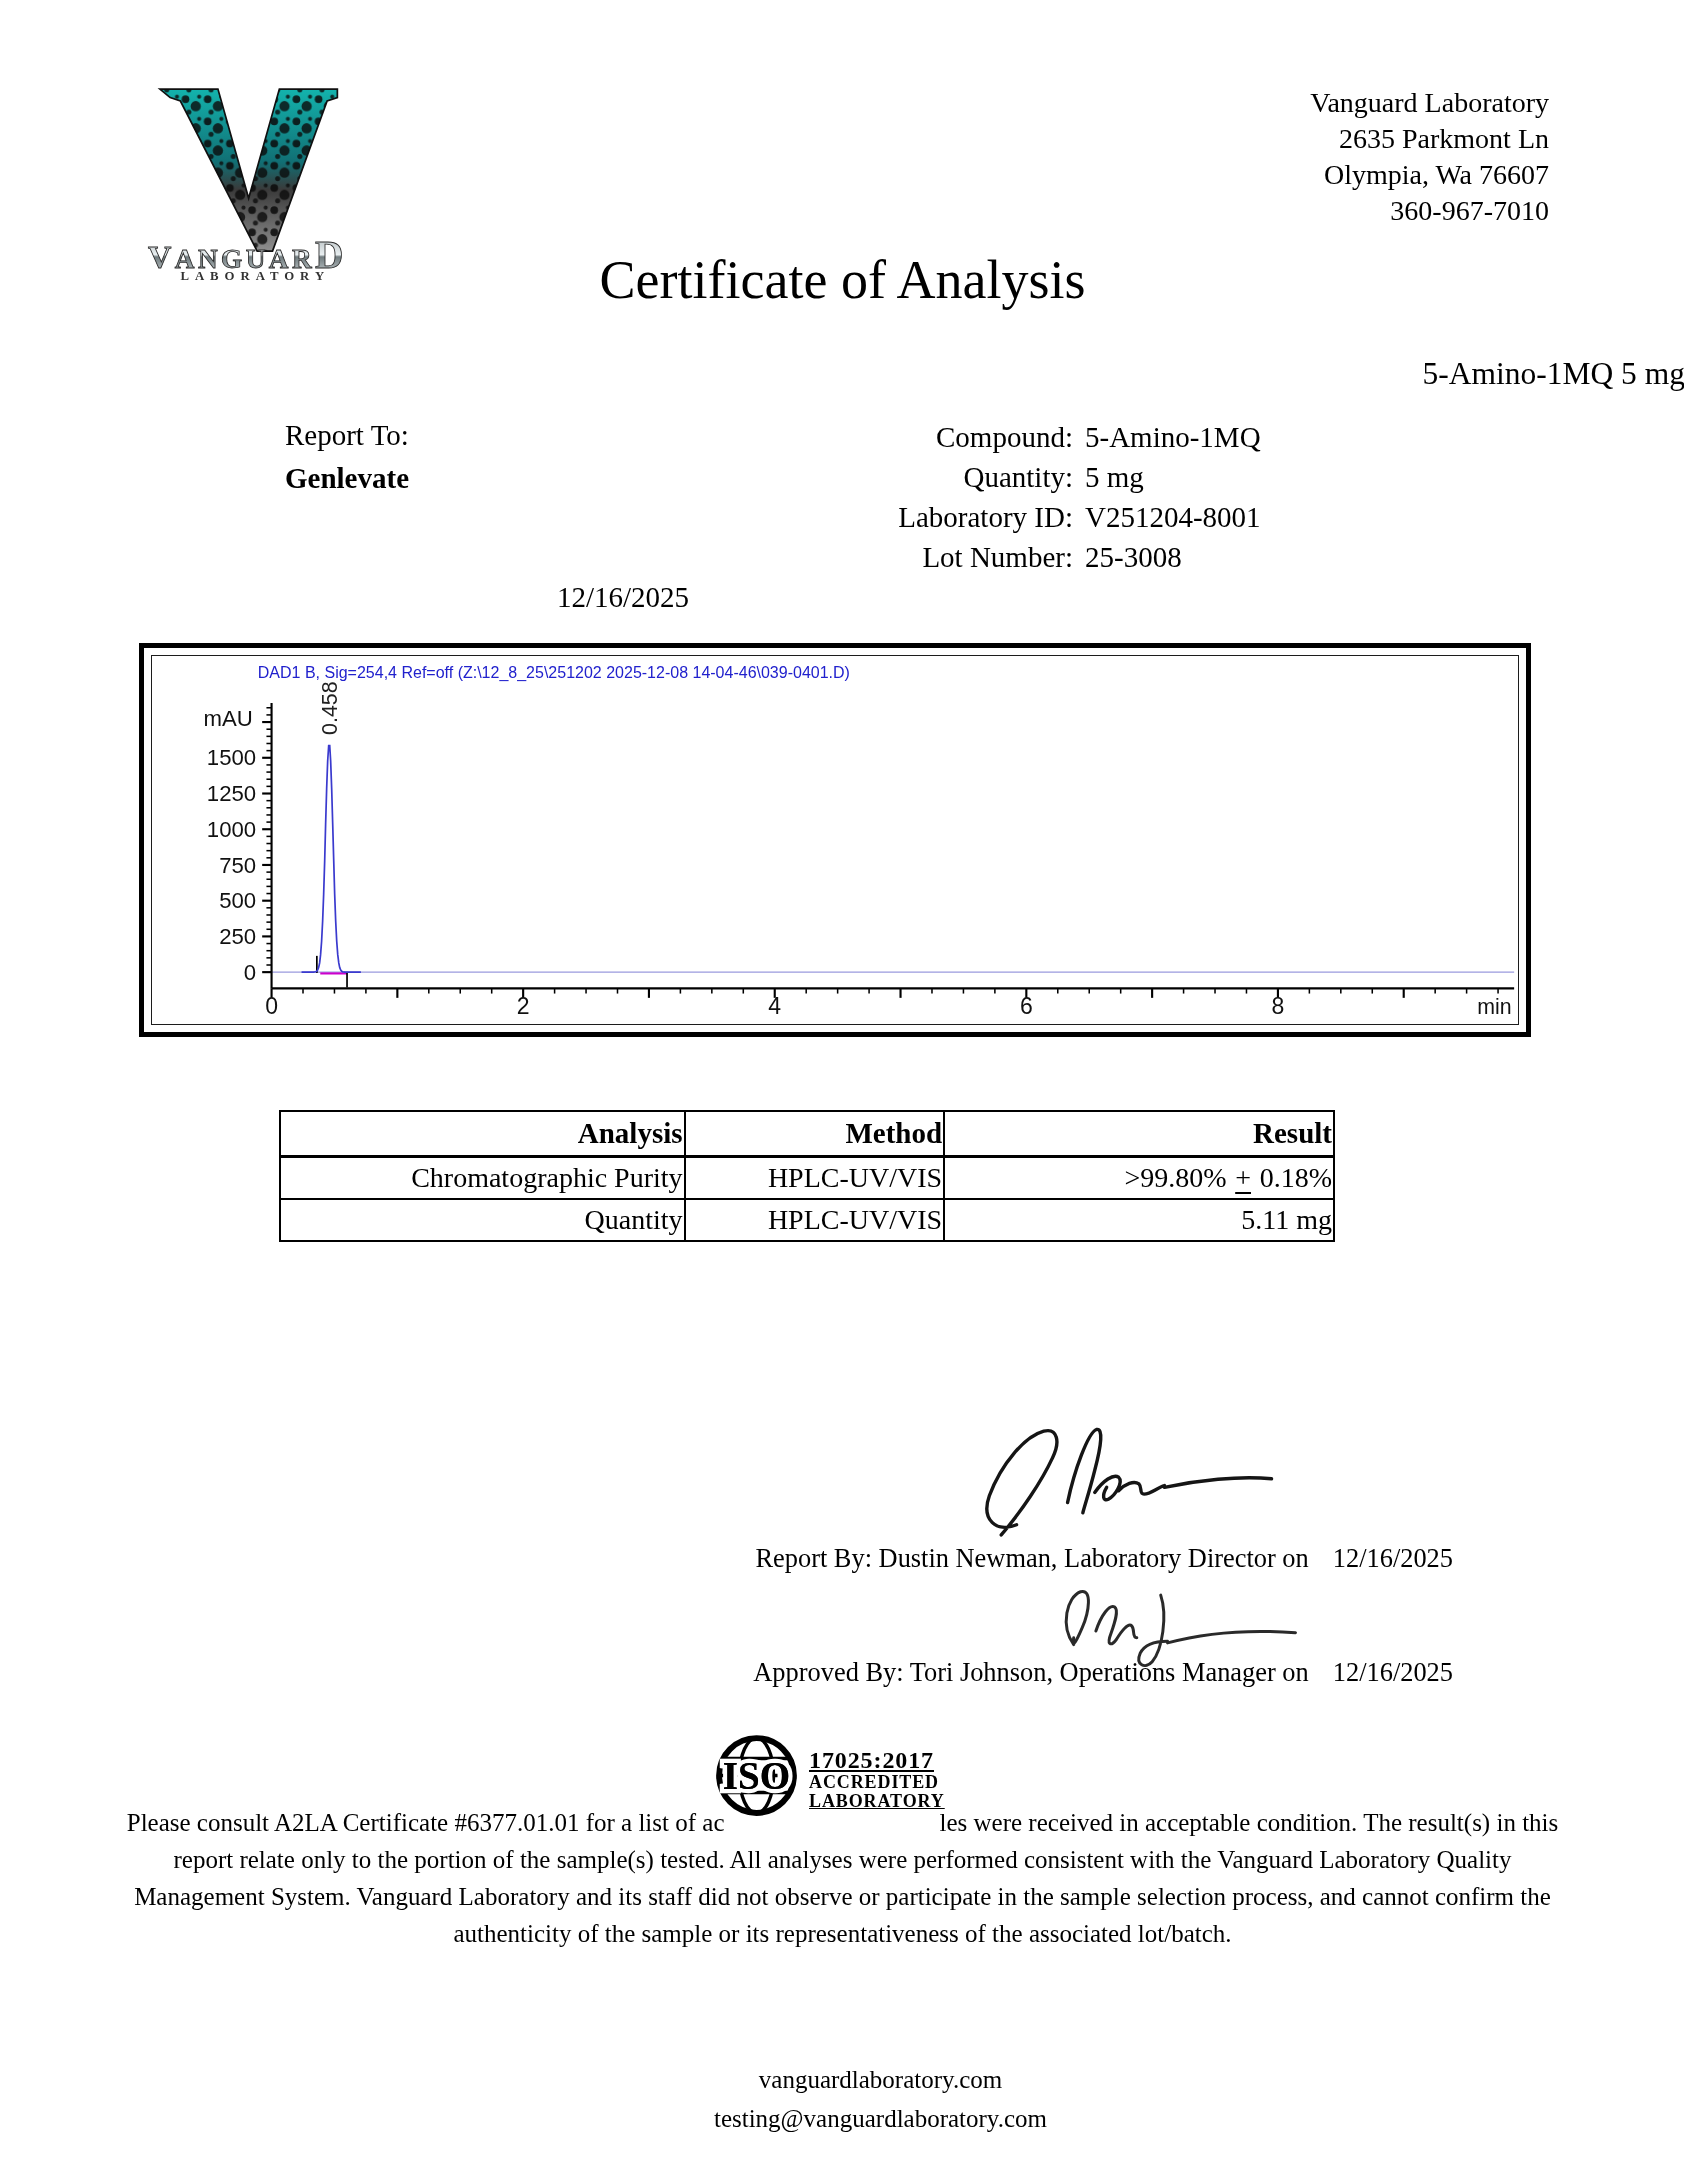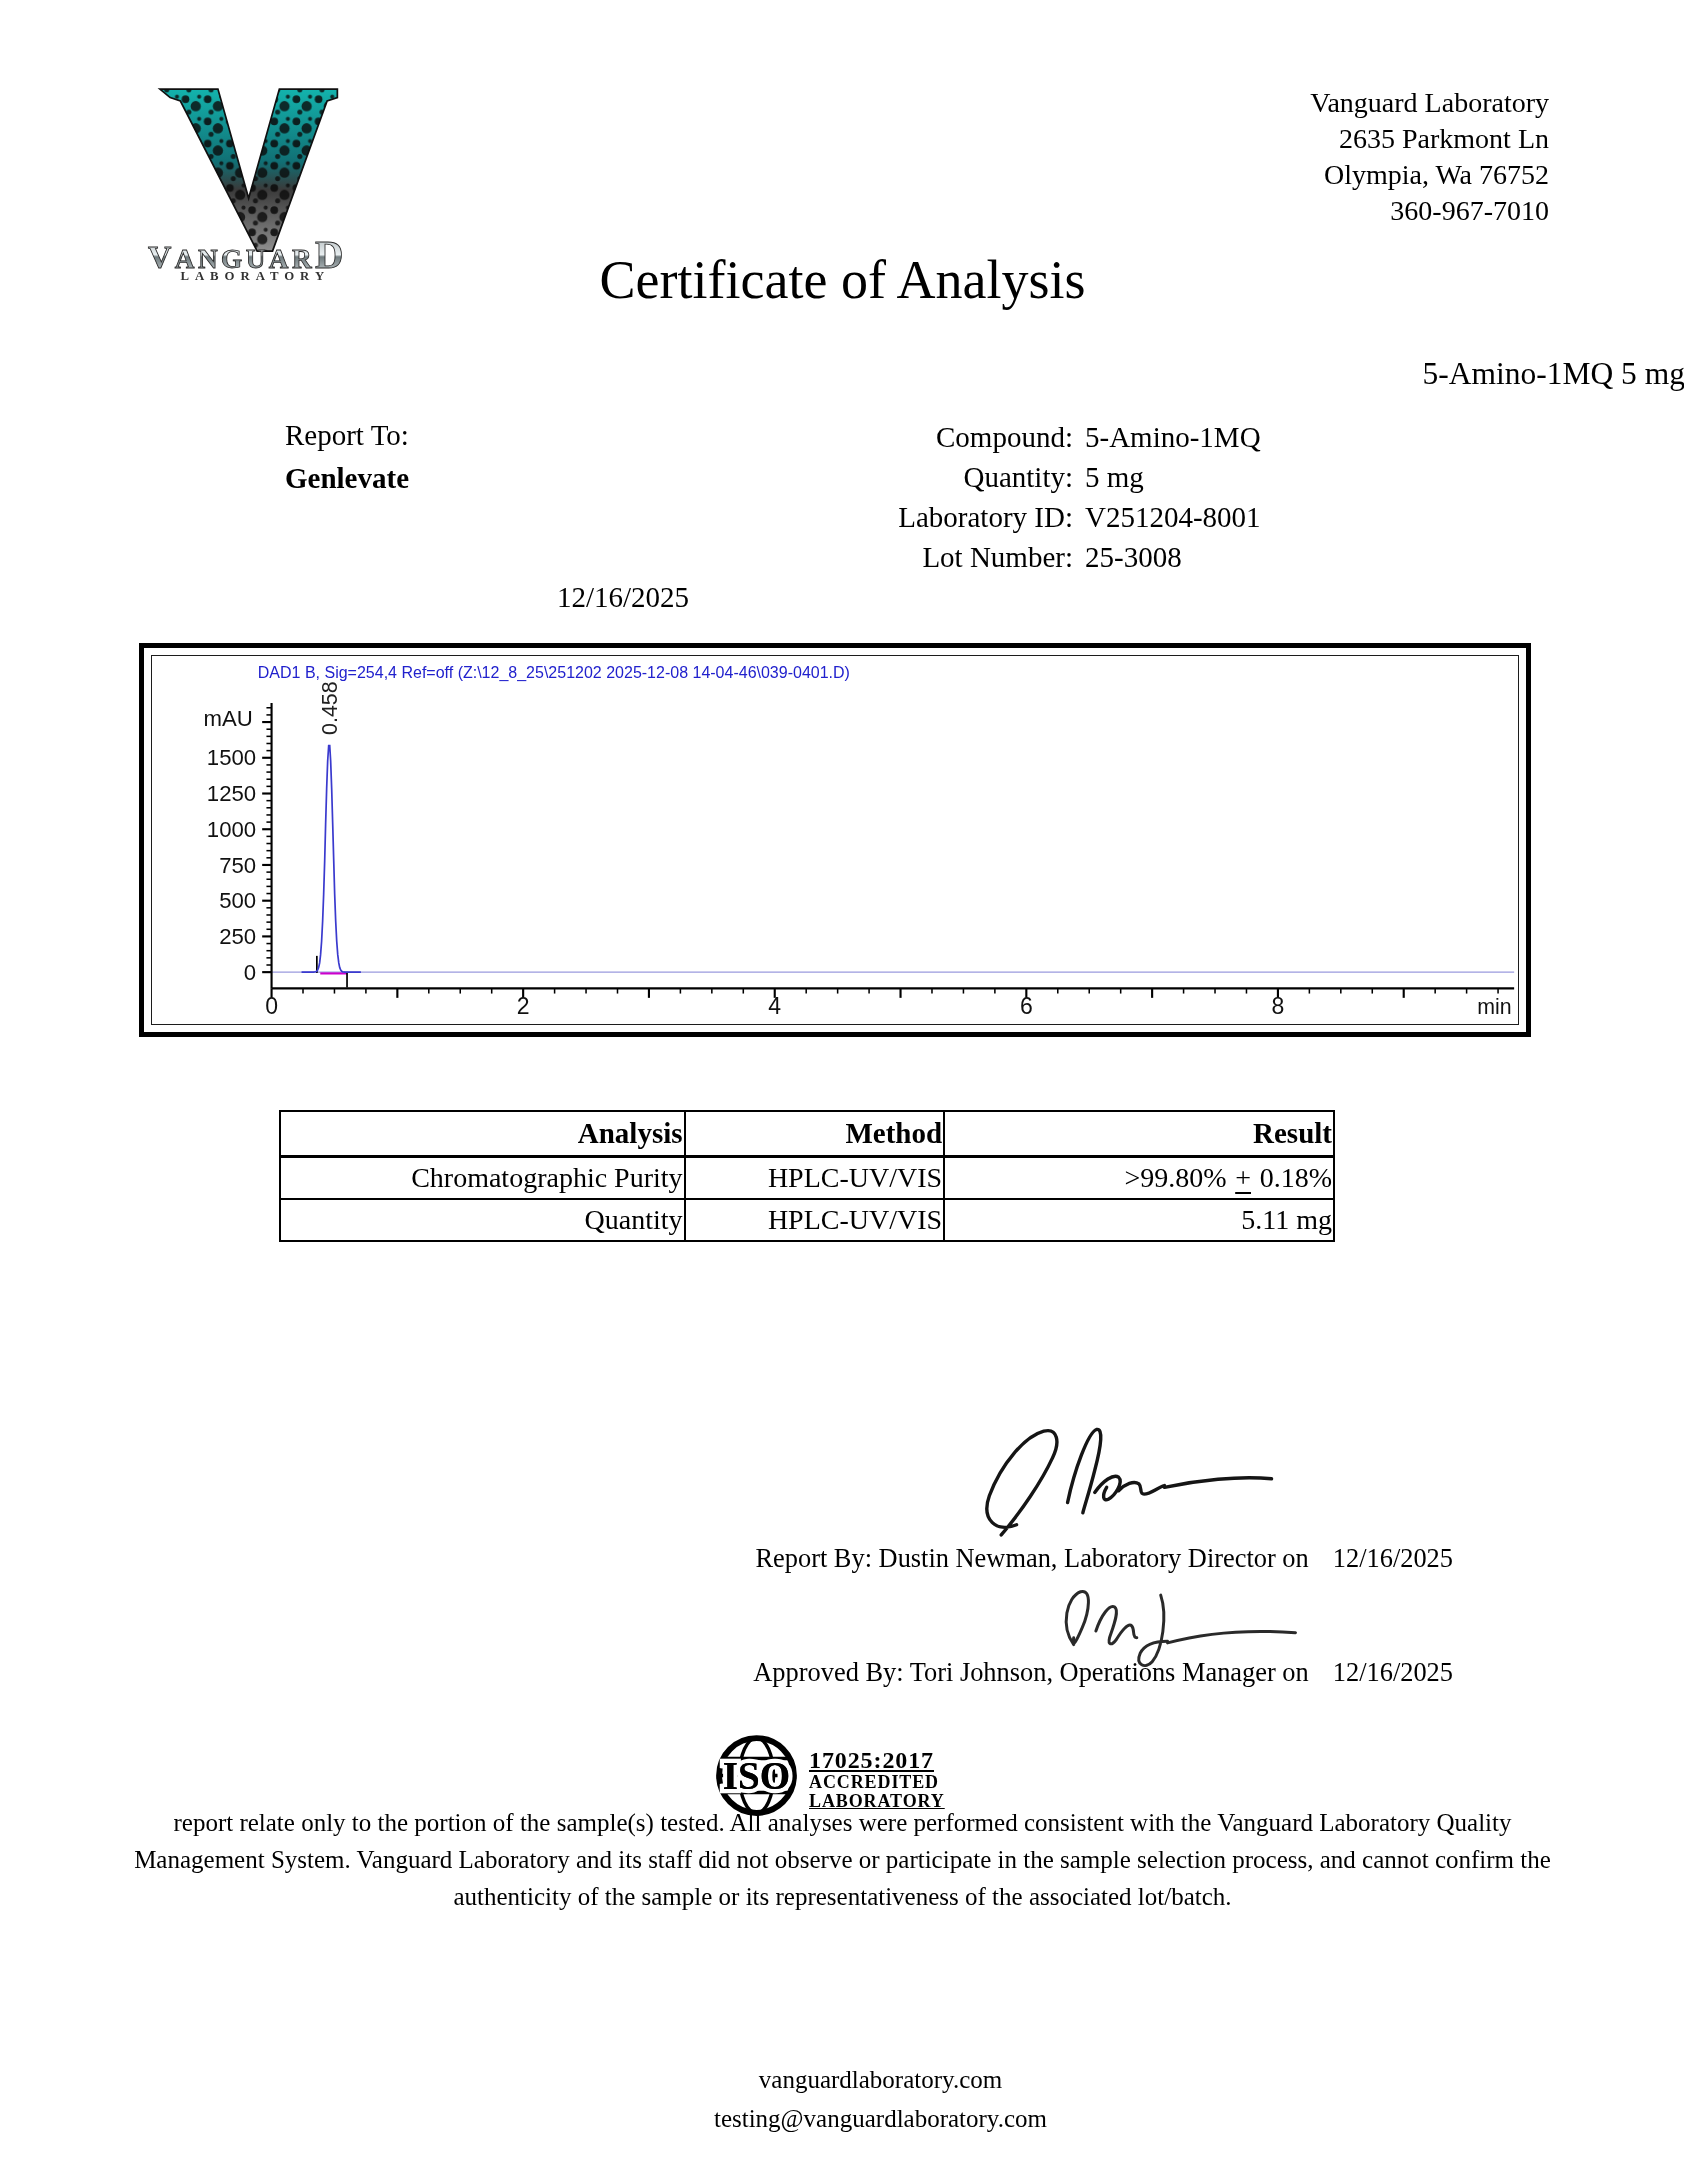--- a/index.html
+++ b/index.html
@@ -95,21 +95,21 @@
       <path d="M28 20 L96 20 L132 148 L168 20 L236 20 L236 30 L224 34 L160 210 L142 210 L52 34 L40 30 Z" fill="url(#bubbles)"></path>
     </g>
     <text x="14" y="230" font-family="Liberation Serif,serif" font-weight="bold" fill="url(#silver)" stroke="#2c2c2c" stroke-width="1" font-size="38" letter-spacing="4">V<tspan font-size="32">ANGUAR</tspan><tspan font-size="46">D</tspan></text>
     <text x="52" y="244" font-family="Liberation Serif,serif" font-weight="bold" fill="#333" font-size="15" letter-spacing="7">LABORATORY</text>
   </svg>
 </div>
 
 <div class="abs address">
   <div>Vanguard Laboratory</div>
   <div>2635 Parkmont Ln</div>
-  <div>Olympia, Wa 76752</div>
+  <div>Olympia, Wa 76607</div>
   <div>360-967-7010</div>
 </div>
 
 <div class="abs doc-title">Certificate of Analysis</div>
 <div class="abs doc-subtitle">5-Amino-1MQ 5 mg</div>
 
 <div class="abs report-to-label">Report To:</div>
 <div class="abs report-to-value">Genlevate</div>
 
 <div class="abs info-grid">
@@ -303,20 +303,24 @@
     <text x="50" y="66" text-anchor="middle" font-family="Liberation Serif,serif" font-weight="bold" font-size="46" fill="#000">ISO</text>
   </svg>
   <div class="iso-text">
     <div class="iso-l1">17025:2017</div>
     <div class="iso-l2">ACCREDITED</div>
     <div class="iso-l3">LABORATORY</div>
   </div>
 </div>
 
 <div class="abs disclaimer">
+  <div class="disc-line1">
+    <span>Please consult A2LA Certificate #6377.01.01 for a list of ac</span>
+    <span>les were received in acceptable condition. The result(s) in this</span>
+  </div>
   <div>report relate only to the portion of the sample(s) tested. All analyses were performed consistent with the Vanguard Laboratory Quality</div>
   <div>Management System. Vanguard Laboratory and its staff did not observe or participate in the sample selection process, and cannot confirm the</div>
   <div>authenticity of the sample or its representativeness of the associated lot/batch.</div>
 </div>
 
 <div class="abs footer">
   <div>vanguardlaboratory.com</div>
   <div>testing@vanguardlaboratory.com</div>
 </div>
 

